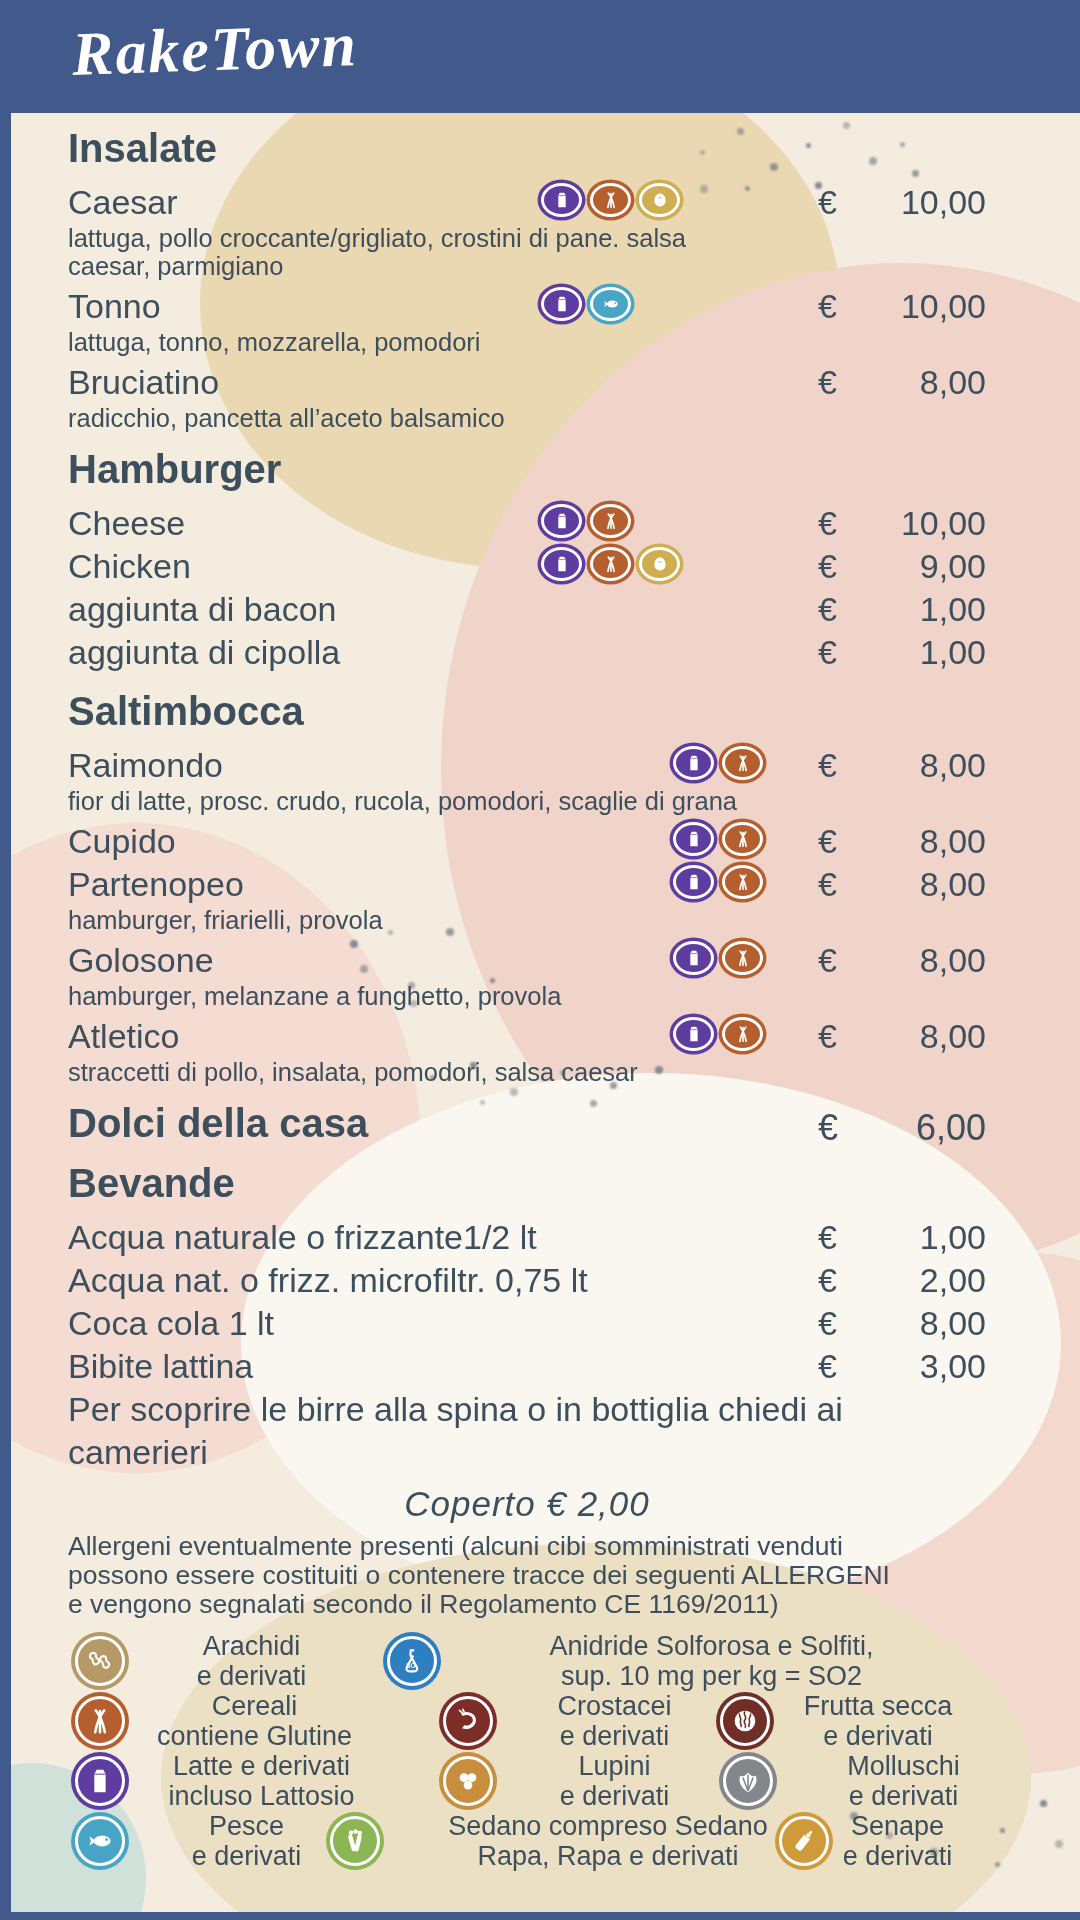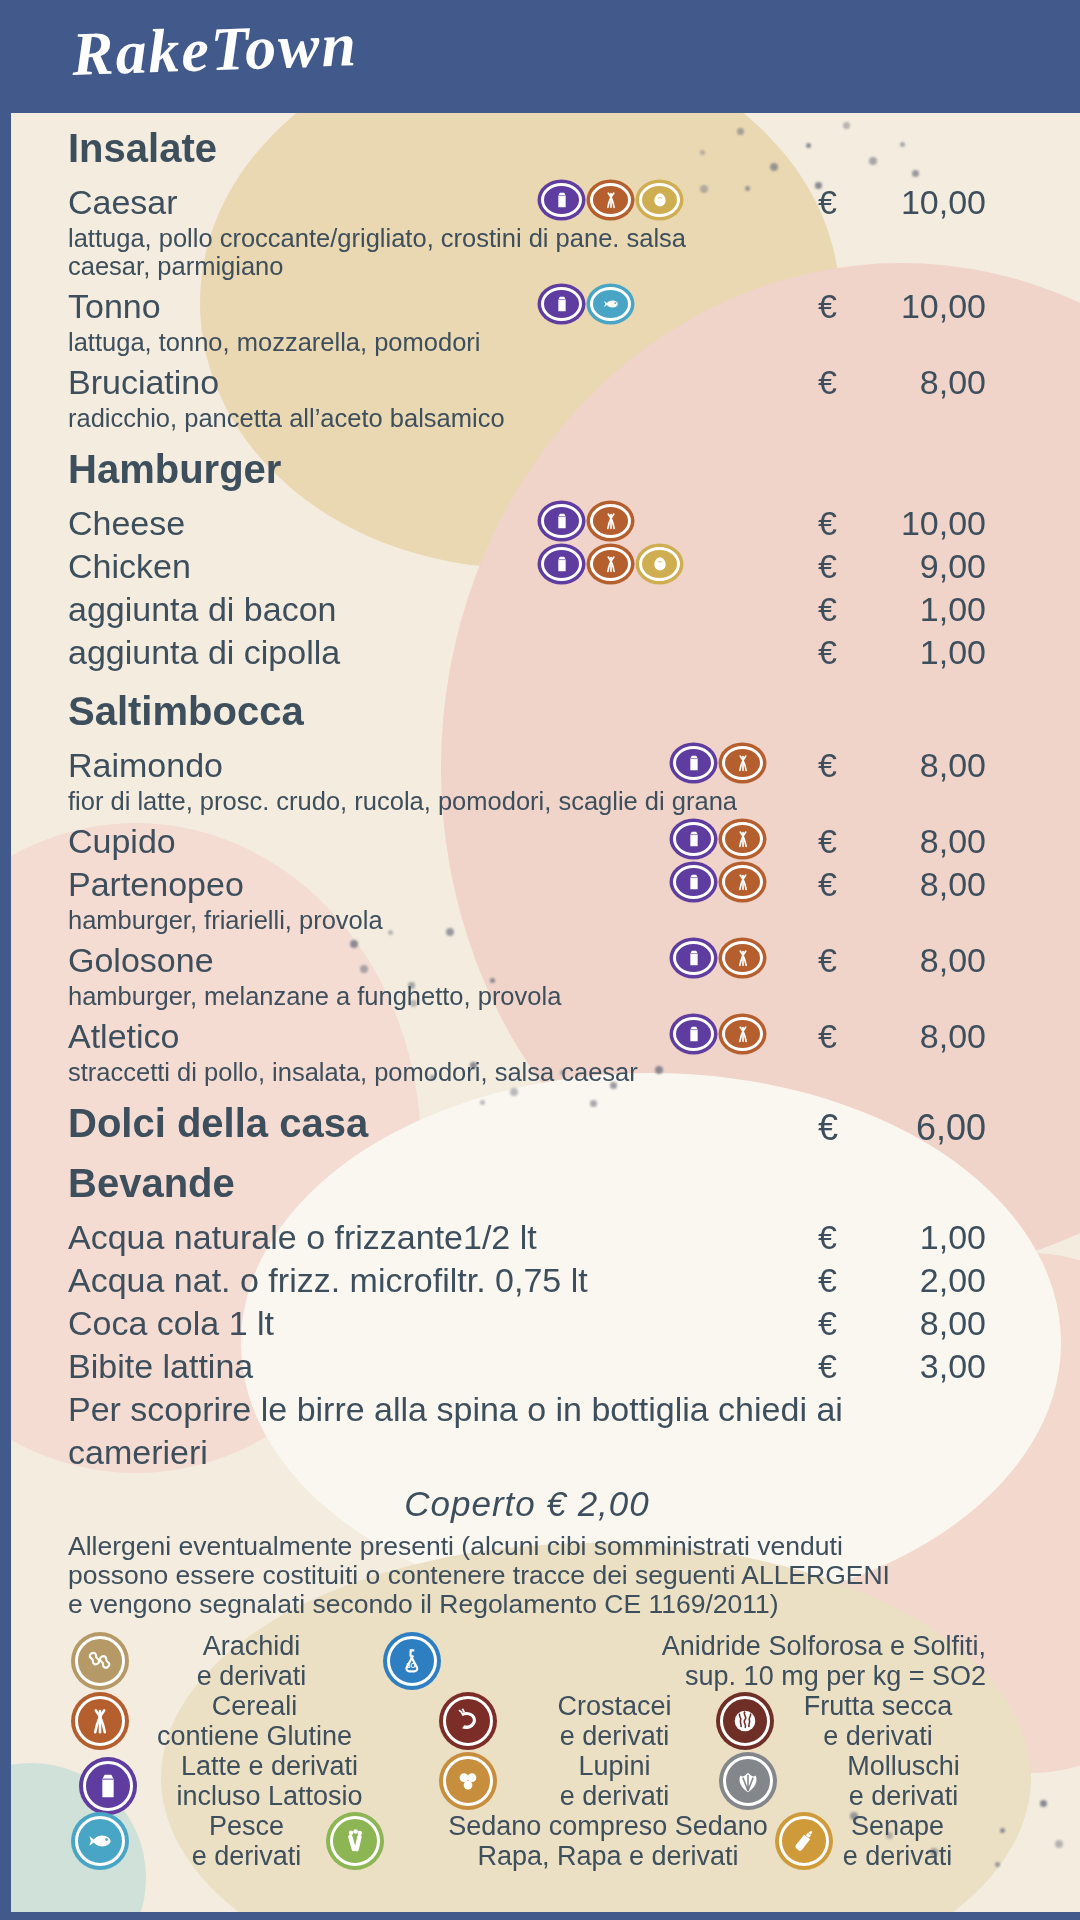--- a/index.html
+++ b/index.html
@@ -50,21 +50,21 @@
   .legend{margin-top:12px;position:relative;}
   .lrow{position:relative;height:60px;}
   .lentry{position:absolute;top:0;height:60px;display:flex;align-items:center;}
   .al-icon{
     width:44px;height:44px;border-radius:50%;flex:0 0 auto;
     border:3px solid #fff;display:flex;align-items:center;justify-content:center;
     margin-left:7px;
   }
   .al-icon svg{width:34px;height:34px;}
   .llabel{flex:1;text-align:center;font-size:27px;line-height:30px;white-space:pre-line;}
-  .llabel.left{text-align:right;}
+  .llabel.left{text-align:center;}
 </style>
 </head>
 <body>
 
 <div class="header">
   <div class="logo">RakeTown</div>
 </div>
 
 <div class="card">
 
@@ -417,21 +417,21 @@
                   <path d="M8.2 6.8c-1 1.8 1.5 2.7.7 4.7s1 2.9.2 4.7"></path>
                   <path d="M15.8 6.8c1 1.8-1.5 2.7-.7 4.7s-1 2.9-.2 4.7"></path>
                 </g>
               </svg>
             </span>
             <div class="llabel">Frutta secca
 e derivati</div>
           </div>
         </div>
         <div class="lrow">
-          <div class="lentry" style="left: 8px; width: 330px; align-items: flex-end;">
+          <div class="lentry" style="left: 0px; width: 330px;">
             <span class="al-icon" style="background: rgb(95, 60, 159); box-shadow: rgb(95, 60, 159) 0px 0px 0px 4px;">
               <svg viewBox="0 0 24 24">
                 <path fill="#fff" d="M8 7.2 9.6 4h4.8L16 7.2V20H8z"></path>
                 <path d="M8 7.2h8" stroke="#5f3c9f" stroke-width="1" opacity=".7"></path>
               </svg>
             </span>
             <div class="llabel">Latte e derivati
 incluso Lattosio</div>
           </div>
           <div class="lentry" style="left: 368px; width: 300px;">

